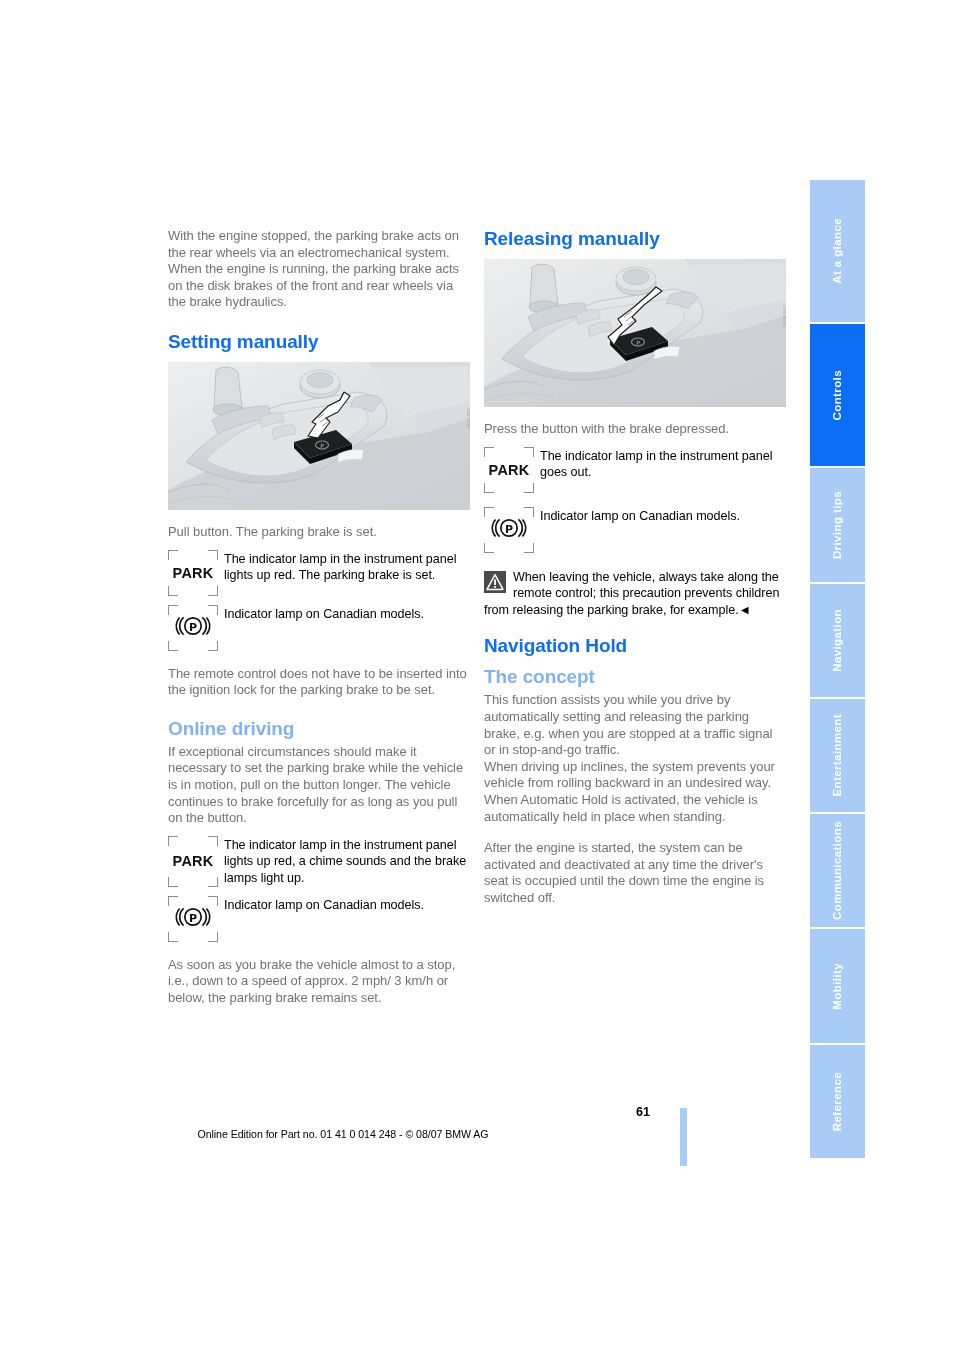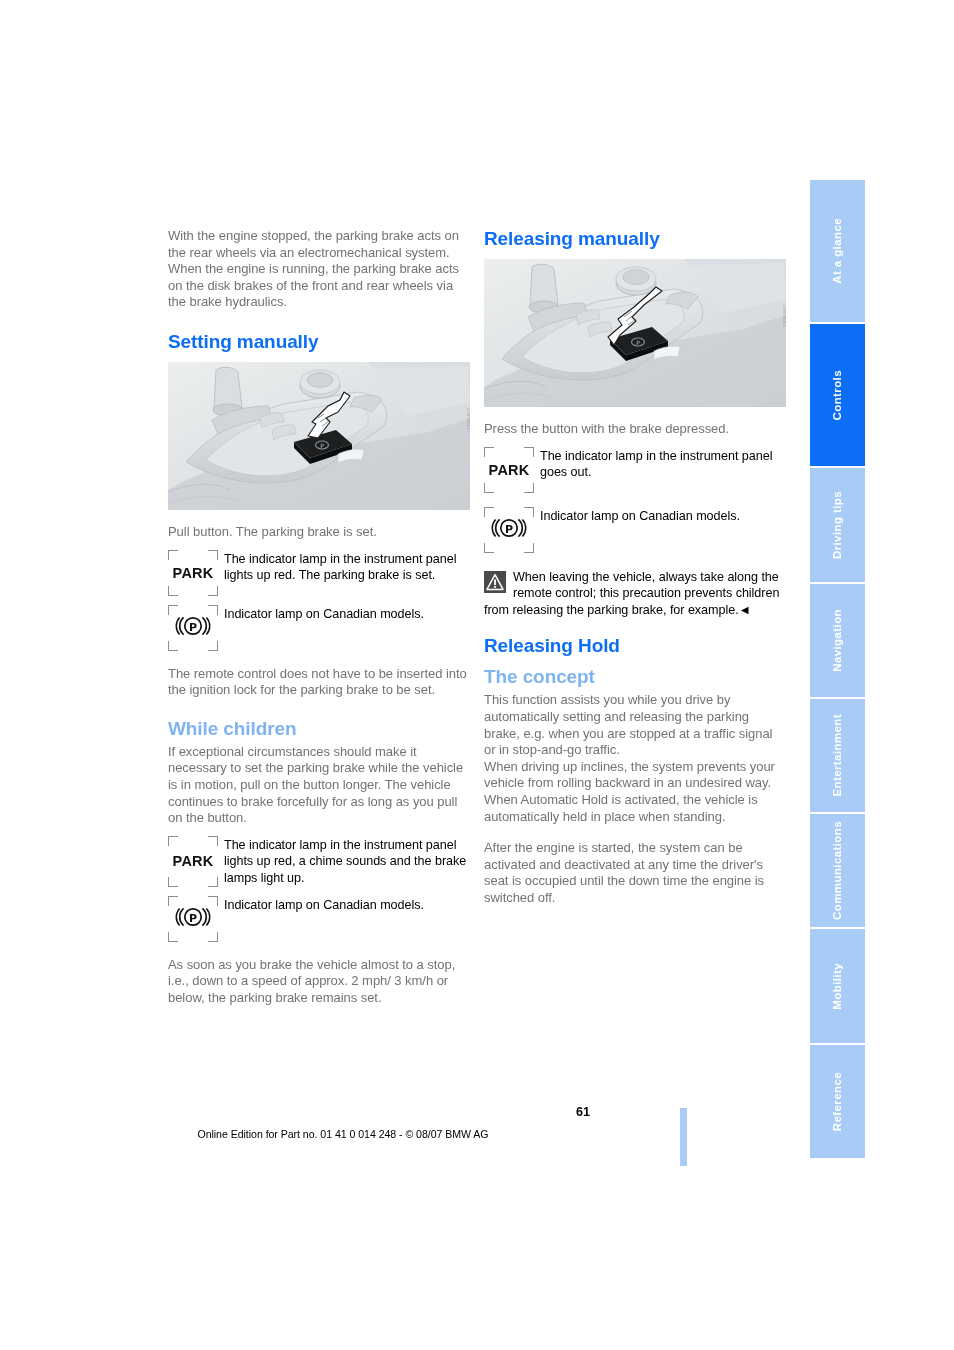--- a/index.html
+++ b/index.html
@@ -134,21 +134,21 @@
   .warn-ico{
     float:left;
     width:22px;height:22px;
     background:#4a4a4a;
     margin:2px 7px 0 0;
     position:relative;
   }
   .warn-ico svg{position:absolute;left:2px;top:2px;}
   .page-num{
     position:absolute;
-    left:576px;top:1105px;
+    left:636px;top:1105px;
     font-size:12.6px;font-weight:bold;color:#000;
   }
   .page-bar{
     position:absolute;
     left:680px;top:1108px;
     width:7px;height:58px;
     background:#a8ccf5;
   }
   .foot-text{
     position:absolute;
@@ -281,21 +281,21 @@
             <path d="M28.4,4.4 A11.5,11.5 0 0 1 28.4,21.6" fill="none" stroke="#111" stroke-width="1.7"></path>
             <path d="M32.4,4.4 A12.8,12.8 0 0 1 32.4,21.6" fill="none" stroke="#111" stroke-width="1.5"></path>
           </svg>
         </span>
       </div>
       <div class="lamp-text">Indicator lamp on Canadian models.</div>
     </div>
 
     <p class="body gap">The remote control does not have to be inserted into the ignition lock for the parking brake to be set.</p>
 
-    <h3 class="subhead">While children</h3>
+    <h3 class="subhead">Online driving</h3>
     <p class="body">If exceptional circumstances should make it necessary to set the parking brake while the vehicle is in motion, pull on the button longer. The vehicle continues to brake forcefully for as long as you pull on the button.</p>
 
     <div class="lamp-row">
       <div class="lamp-icon">
         <span class="brk tl"></span>
         <span class="brk tr"></span>
         <span class="brk bl"></span>
         <span class="brk br"></span>
         <span class="glyph">PARK</span>
       </div>
@@ -399,21 +399,21 @@
       <span class="warn-ico">
         <svg width="18" height="18" viewBox="0 0 18 18">
           <path d="M9,1.6 L17,16.4 L1,16.4 Z" fill="#4a4a4a" stroke="#ffffff" stroke-width="1.5" stroke-linejoin="round"></path>
           <rect x="8.1" y="6.4" width="1.8" height="5.6" fill="#ffffff"></rect>
           <rect x="8.1" y="13.0" width="1.8" height="1.8" fill="#ffffff"></rect>
         </svg>
       </span>
       <span>When leaving the vehicle, always take along the remote control; this precaution prevents children from releasing the parking brake, for example.◄</span>
     </div>
 
-    <h2 class="head tight" style="clear:both">Releasing Hold</h2>
+    <h2 class="head tight" style="clear:both">Navigation Hold</h2>
     <h3 class="subhead first">The concept</h3>
 
     <p class="body">This function assists you while you drive by automatically setting and releasing the parking brake, e.g. when you are stopped at a traffic signal or in stop-and-go traffic.</p>
     <p class="body">When driving up inclines, the system prevents your vehicle from rolling backward in an undesired way.</p>
     <p class="body">When Automatic Hold is activated, the vehicle is automatically held in place when standing.</p>
     <p class="body gap">After the engine is started, the system can be activated and deactivated at any time the driver's seat is occupied until the down time the engine is switched off.</p>
   </div>
 
   <div class="page-num">61</div>
   <div class="page-bar"></div>

